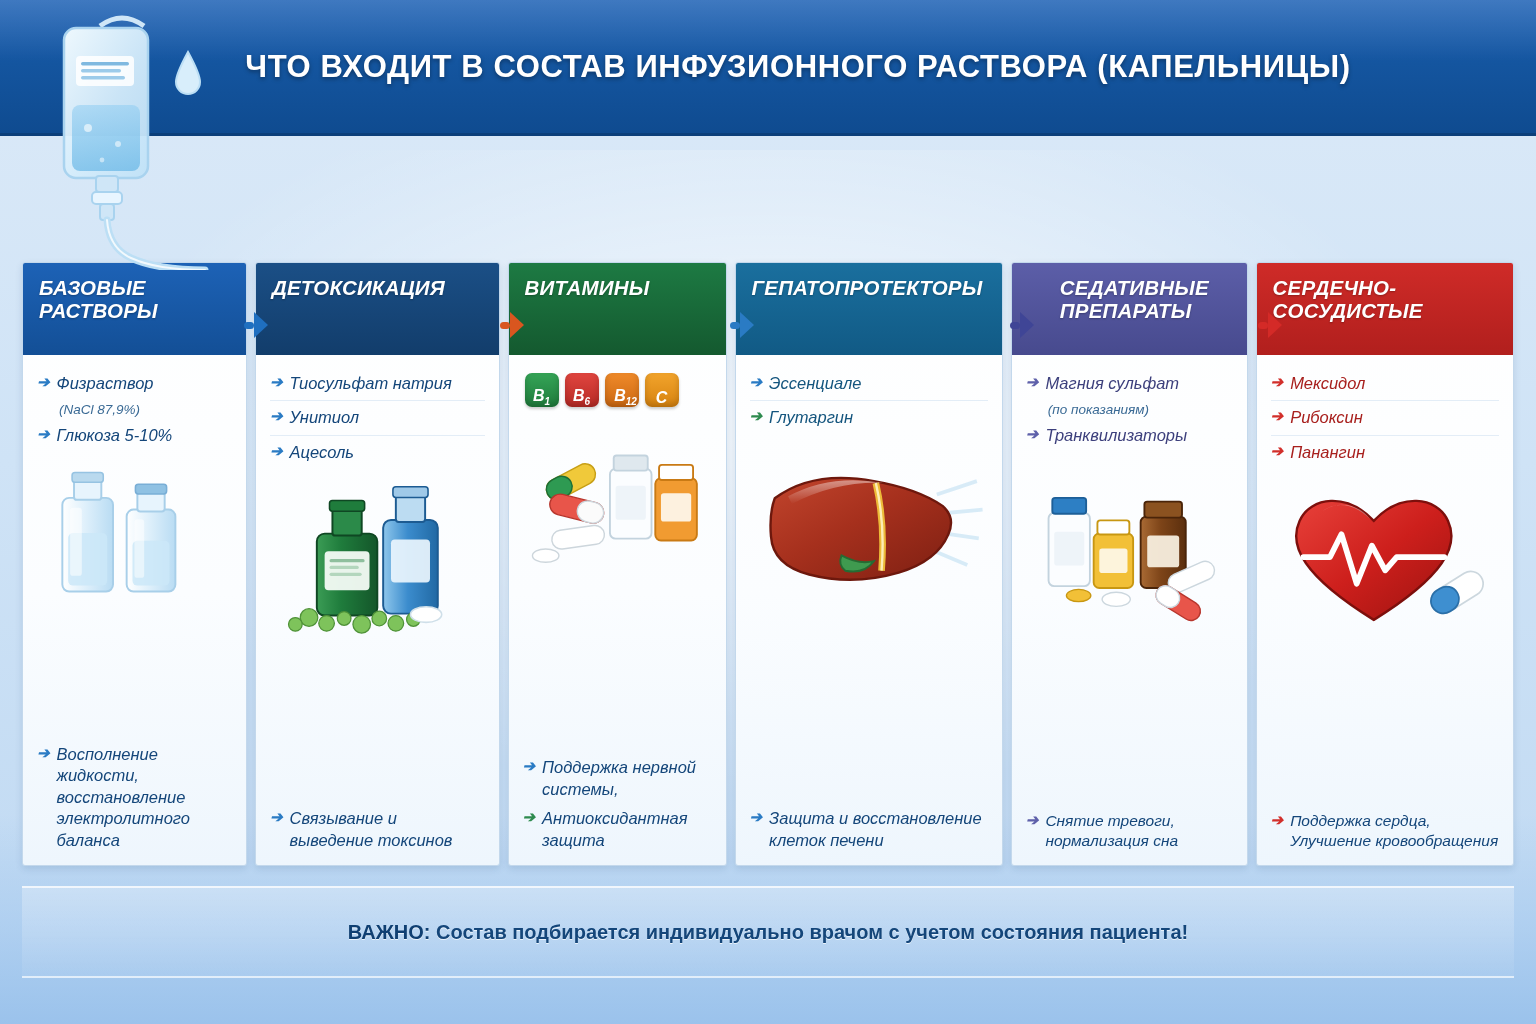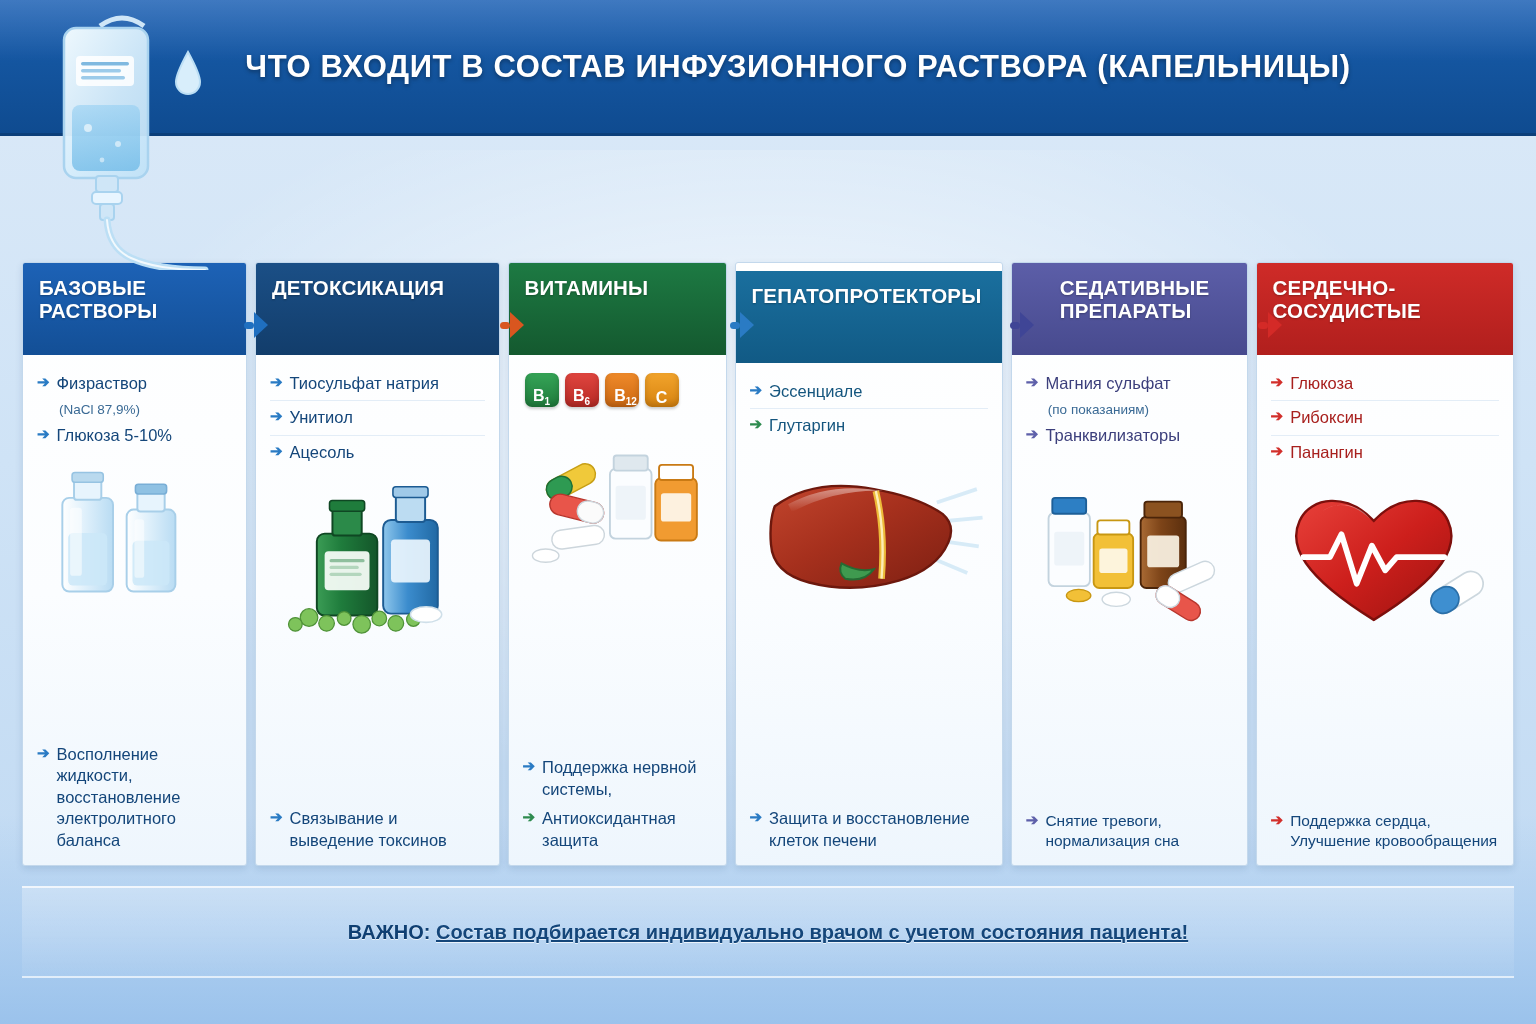--- a/index.html
+++ b/index.html
@@ -46,21 +46,21 @@
   }
 
   
   .iv {
     position: absolute; left: 22px; top: 10px; width: 220px; height: 260px; z-index: 5;
   }
 
   
   .columns {
     position: absolute; left: 22px; top: 262px; width: 1492px; height: 604px;
-    display: flex; gap: 8px;
+    display: flex; gap: 8px; font-style: italic;
   }
   .col {
     position: relative;
     background: linear-gradient(180deg, #ffffff 0%, #fbfdff 55%, #eef6fd 100%);
     border: 1px solid #c3d8ec;
     border-radius: 3px;
     box-shadow: 0 3px 7px rgba(20,60,110,0.13);
     display: flex; flex-direction: column;
     overflow: hidden;
   }
@@ -78,21 +78,21 @@
   }
   .col-head h2 {
     font-size: 20.5px; font-weight: bold; line-height: 1.12;
     letter-spacing: 0.2px;
     text-transform: uppercase;
     text-shadow: 0 1px 2px rgba(0,0,0,0.28);
   }
   .head-0 { background: linear-gradient(180deg, #1d62b6 0%, #134f96 100%); }
   .head-1 { background: linear-gradient(180deg, #1b4f86 0%, #123d6b 100%); }
   .head-2 { background: linear-gradient(180deg, #1d7a43 0%, #14592f 100%); }
-  .head-3 { background: linear-gradient(180deg, #1a6f9e 0%, #115a85 100%); margin-top: 8px; }
+  .head-3 { background: linear-gradient(180deg, #1a6f9e 0%, #115a85 100%); }
   .head-4 { background: linear-gradient(180deg, #5c5ea8 0%, #474a8e 100%); padding-left: 48px; }
   .head-5 { background: linear-gradient(180deg, #cf2b28 0%, #b11f1d 100%); }
 
   .col-body {
     flex: 1; position: relative; padding: 12px 14px 10px 14px;
     display: flex; flex-direction: column;
   }
 
   .list { list-style: none; }
   .list li {
@@ -167,21 +167,21 @@
     border-top: 2px solid rgba(255,255,255,0.8);
     border-bottom: 2px solid rgba(255,255,255,0.55);
     display: flex; align-items: center; justify-content: center;
     background: linear-gradient(180deg, rgba(255,255,255,0.28), rgba(255,255,255,0.05));
   }
   .footer p {
     font-size: 20px; color: #14467a; font-weight: bold;
     text-shadow: 0 1px 0 rgba(255,255,255,0.7);
   }
   .footer .lead { color: #0f3f72; }
-  .footer .rest { font-weight: bold; text-decoration: underline; }
+  .footer .rest { font-weight: bold; }
 </style>
 </head>
 <body>
 
 <div class="bg-glow"></div>
 <div class="bg-band"></div>
 
 <div class="header">
   <div class="header-sheen"></div>
   <div class="title">ЧТО ВХОДИТ В СОСТАВ ИНФУЗИОННОГО РАСТВОРА (КАПЕЛЬНИЦЫ)</div>
@@ -559,21 +559,21 @@
   </div>
 
   <div class="col c5">
     <div class="col-head head-5">
       <h2>СЕРДЕЧНО-СОСУДИСТЫЕ</h2>
     </div>
     <div class="col-body">
       <ul class="list">
         <li>
           <span class="arrow">➔</span>
-          <span>Глюкоза</span>
+          <span>Мексидол</span>
         </li>
         <li>
           <span class="arrow">➔</span>
           <span>Рибоксин</span>
         </li>
         <li>
           <span class="arrow">➔</span>
           <span>Панангин</span>
         </li>
       </ul>

